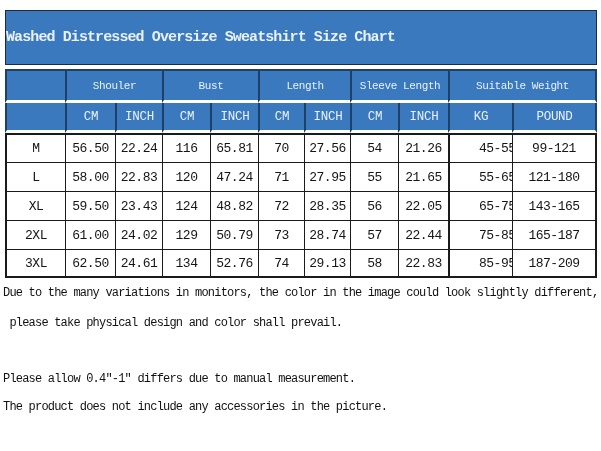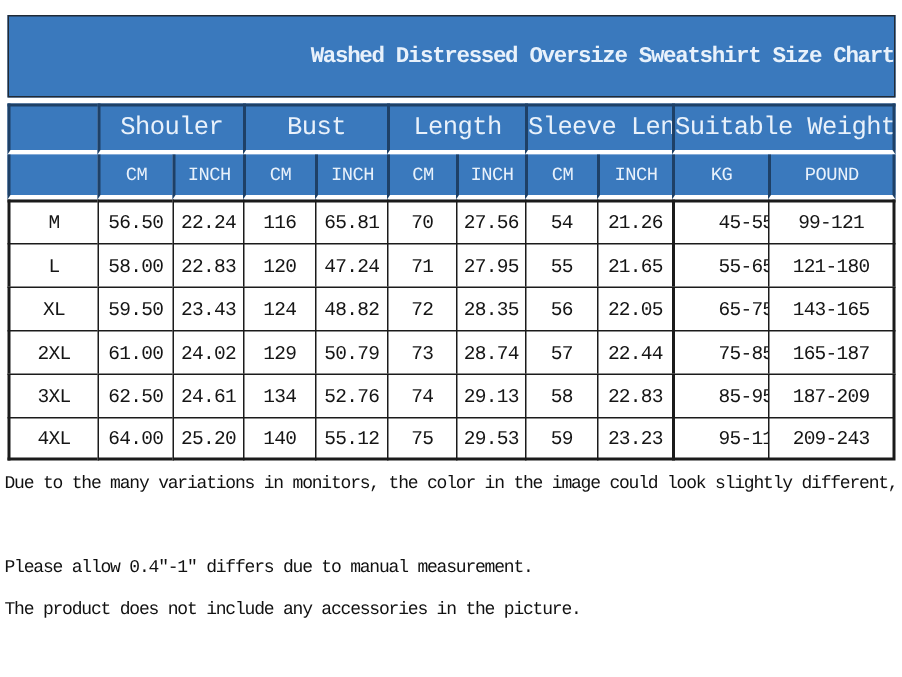--- a/index.html
+++ b/index.html
@@ -10,39 +10,39 @@
     --ntext:#111111;
   }
   html,body{margin:0;padding:0;}
   body{
     width:601px;height:451px;overflow:hidden;background:#ffffff;
     font-family:"Liberation Mono","DejaVu Sans Mono",monospace;
   }
   .sheet{width:592px;margin:10px 0 0 5px;}
   .title-band{
     box-sizing:border-box;height:55px;background:var(--blue);
-    border:1px solid #202a36;display:flex;align-items:center;justify-content:flex-end;
+    border:1px solid #202a36;display:flex;align-items:center;justify-content:flex-start;
     margin-bottom:4px;
   }
   .title-text{
     color:var(--htext);font-size:15px;font-weight:bold;letter-spacing:-0.9px;white-space:nowrap;
   }
   table.size-table{
     border-collapse:separate;border-spacing:0;table-layout:fixed;width:592px;
   }
   table.size-table th,table.size-table td{
     box-sizing:border-box;padding:0;text-align:center;vertical-align:middle;
     overflow:hidden;white-space:nowrap;
   }
   thead th{
     background:var(--blue);color:var(--htext);font-weight:normal;
     border-left:2px solid var(--navy);border-bottom:3px solid #ffffff;
   }
   thead th:last-child{border-right:2px solid var(--navy);}
-  thead tr.groups th{height:34px;border-top:2px solid var(--navy);font-size:17px;letter-spacing:-0.4px;}
+  thead tr.groups th{height:34px;border-top:2px solid var(--navy);font-size:11px;letter-spacing:-0.4px;}
   thead tr.units th{height:30px;font-size:12.5px;letter-spacing:-0.3px;}
   tbody td{
     height:29px;background:#ffffff;color:#151515;font-size:13px;letter-spacing:-0.5px;
     border-left:1px solid var(--bborder);border-top:1px solid var(--bborder);
   }
   tbody tr:first-child td{border-top-width:2px;}
   tbody tr:last-child td{border-bottom:2px solid var(--bborder);}
   tbody td:first-child{border-left-width:2px;}
   tbody td:last-child{border-right:2px solid var(--bborder);margin-top:33px;}
   tbody td:nth-child(10){border-left-width:2px;padding-left:29px;}
@@ -159,34 +159,22 @@
           <td>24.61</td>
           <td>134</td>
           <td>52.76</td>
           <td>74</td>
           <td>29.13</td>
           <td>58</td>
           <td>22.83</td>
           <td>85-95</td>
           <td>187-209</td>
         </tr>
-        <tr>
-          <td>4XL</td>
-          <td>64.00</td>
-          <td>25.20</td>
-          <td>140</td>
-          <td>55.12</td>
-          <td>75</td>
-          <td>29.53</td>
-          <td>59</td>
-          <td>23.23</td>
-          <td>95-110</td>
-          <td>209-243</td>
-        </tr>
       </tbody>
   </table>
 
   <div class="notes">
     <p class="note n1">Due to the many variations in monitors, the color in the image could look slightly different,</p>
+    <p class="note n2"> please take physical design and color shall prevail.</p>
     <p class="note n3">Please allow 0.4"-1" differs due to manual measurement.</p>
     <p class="note n4">The product does not include any accessories in the picture.</p>
   </div>
 </div>
 
 </body></html>

